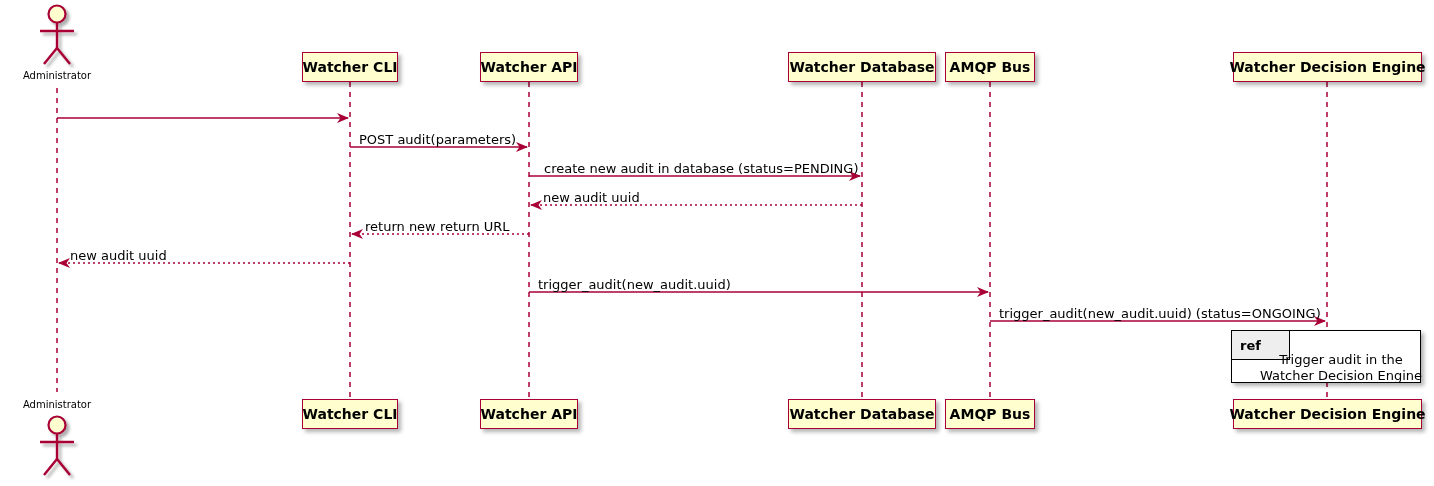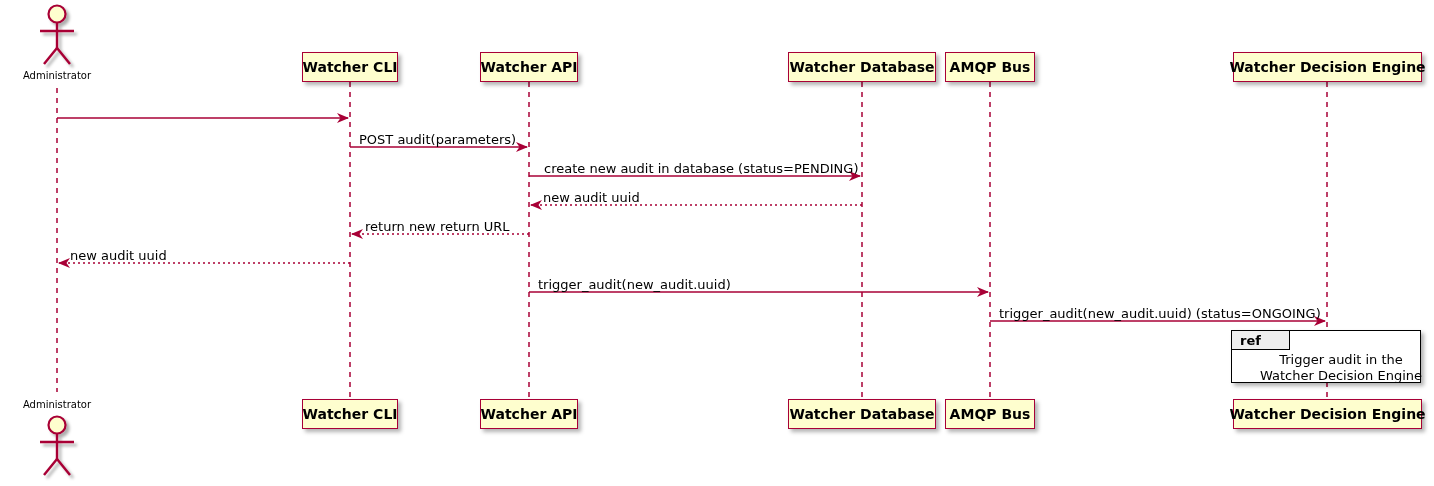--- a/index.html
+++ b/index.html
@@ -58,21 +58,21 @@
     position: absolute;
     box-sizing: border-box;
     background: #FFFFFF;
     border: 1.5px solid #000000;
     box-shadow: 3px 3px 4px rgba(0,0,0,0.30);
   }
   .ref-tab {
     position: absolute;
     left: 0;
     top: 0;
-    height: 19px;
+    height: 29px;
     box-sizing: border-box;
     background: #EEEEEE;
     border-right: 1.5px solid #000000;
     border-bottom: 1.5px solid #000000;
     font-size: 13px;
     font-weight: bold;
     display: flex;
     align-items: center;
     padding-left: 8px;
     padding-right: 22px;

